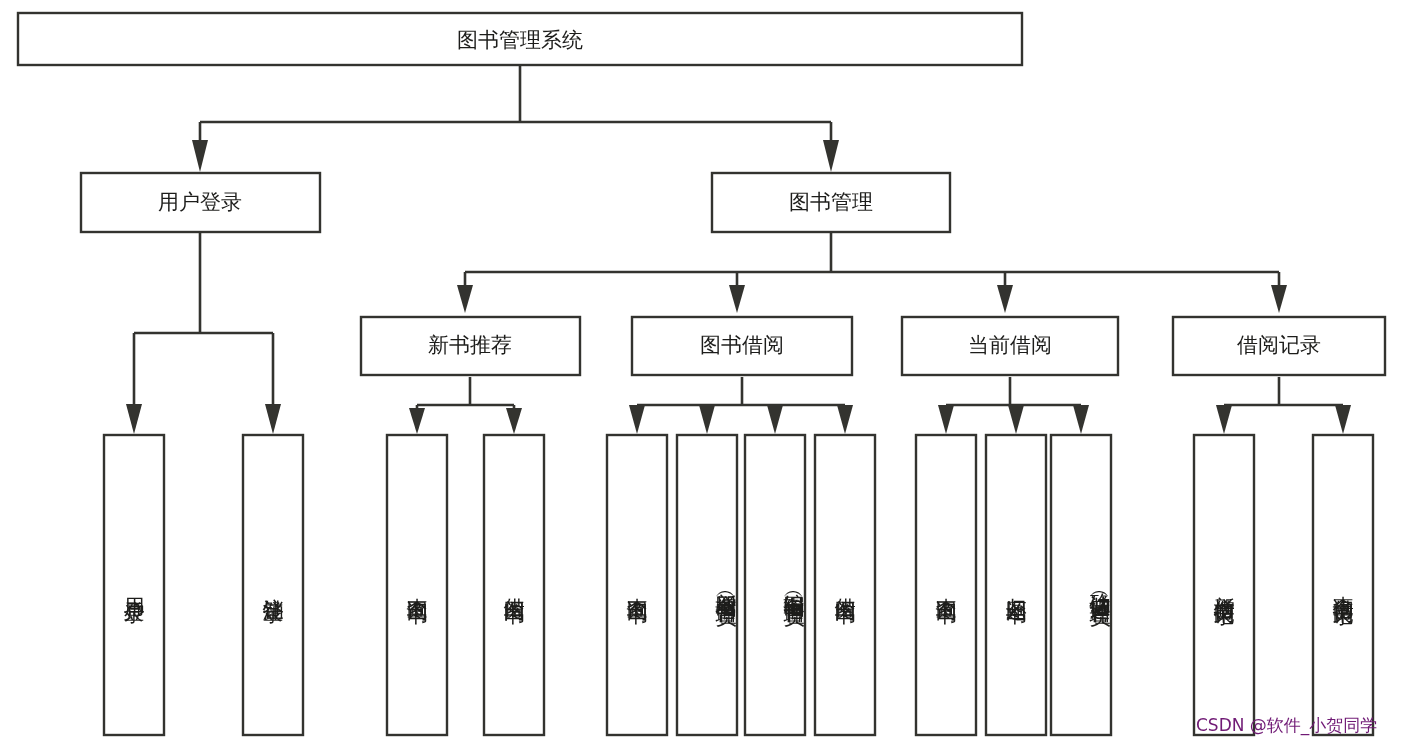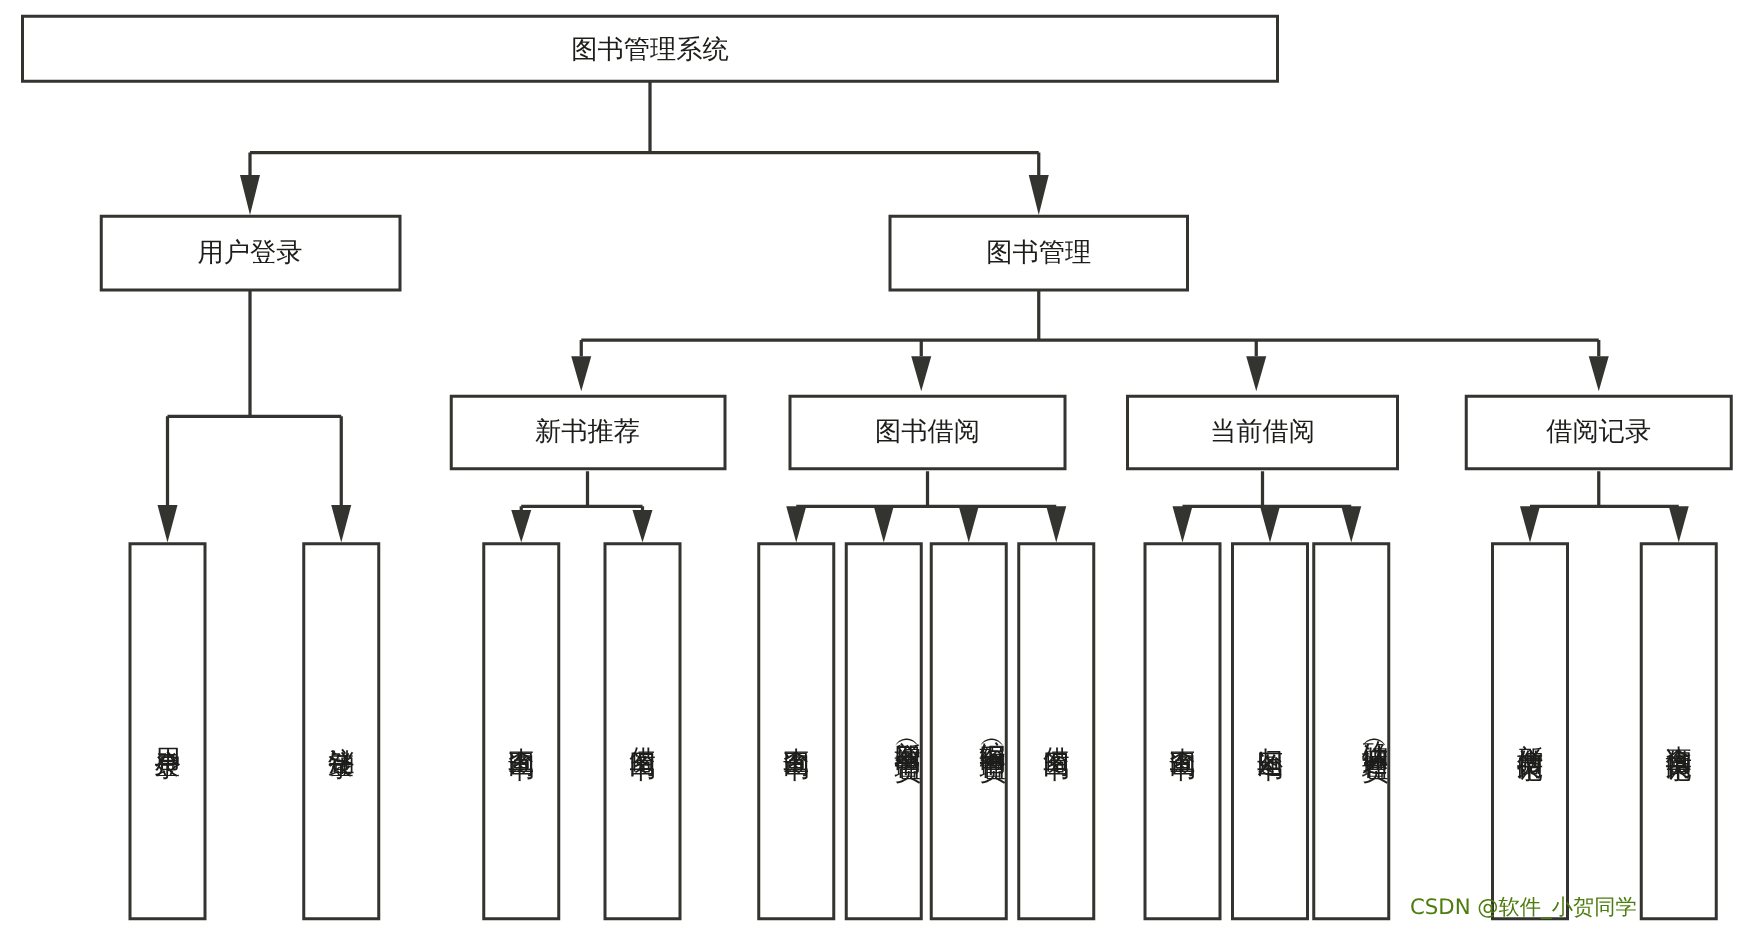--- a/index.html
+++ b/index.html
@@ -62,23 +62,23 @@
     white-space: nowrap;
     display: flex;
     align-items: center;
     justify-content: center;
     pointer-events: none;
   }
   .watermark {
     position: absolute;
     font-family: "DejaVu Sans", "Liberation Sans", sans-serif;
     font-size: 17px;
-    color: #4d7c0f;
+    color: #701a75;
     white-space: nowrap;
-    left: 1128px;
+    left: 1196px;
     top: 714px;
   }
 </style>
 </head>
 <body>
 
 <div id="diagram-root">
 
   <svg id="tree-svg" viewBox="0 0 1405 747">
 

